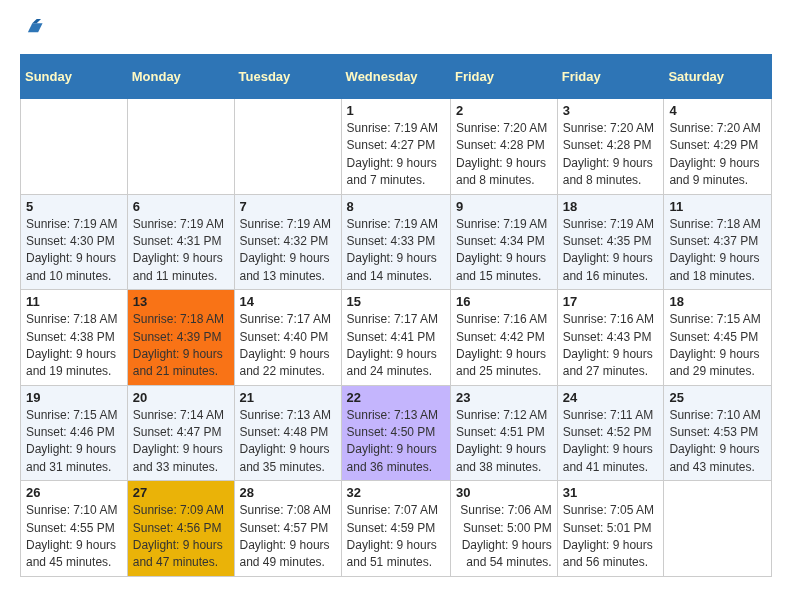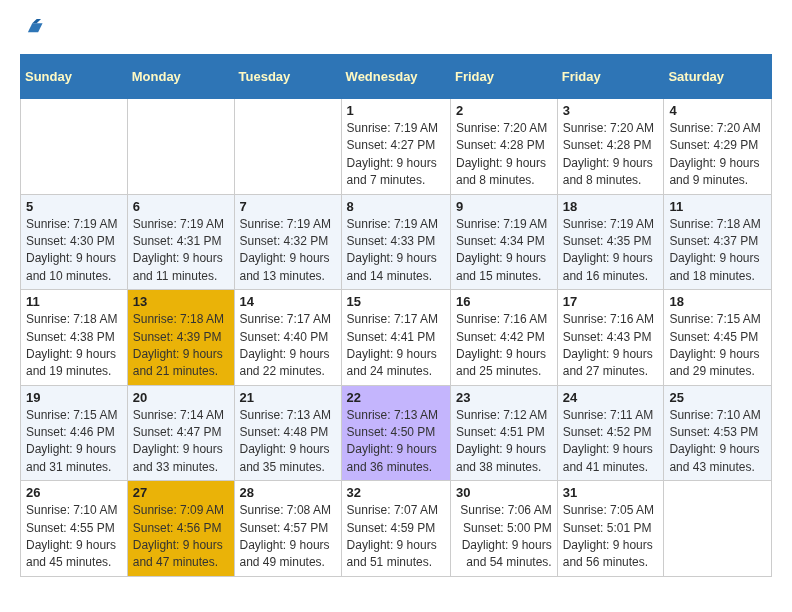--- a/index.html
+++ b/index.html
@@ -217,21 +217,21 @@
           </td>
         </tr>
         <tr>
           <td style="background: rgb(255, 255, 255);">
             <span class="day-number">11</span>
             <div class="day-info" style="white-space: pre-line;">Sunrise: 7:18 AM
 Sunset: 4:38 PM
 Daylight: 9 hours
 and 19 minutes.</div>
           </td>
-          <td style="background: #eab308;">
+          <td style="background: #f97316;">
             <span class="day-number">13</span>
             <div class="day-info" style="white-space: pre-line;">Sunrise: 7:18 AM
 Sunset: 4:39 PM
 Daylight: 9 hours
 and 21 minutes.</div>
           </td>
           <td style="background: rgb(255, 255, 255);">
             <span class="day-number">14</span>
             <div class="day-info" style="white-space: pre-line;">Sunrise: 7:17 AM
 Sunset: 4:40 PM

